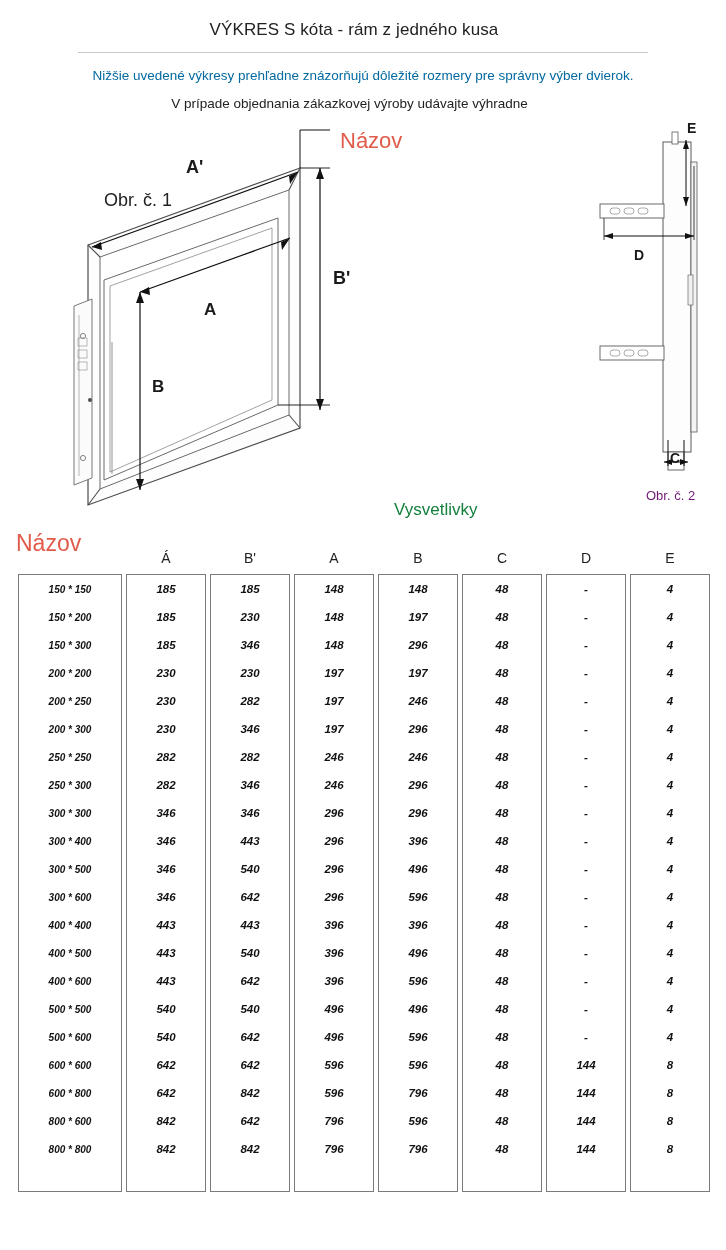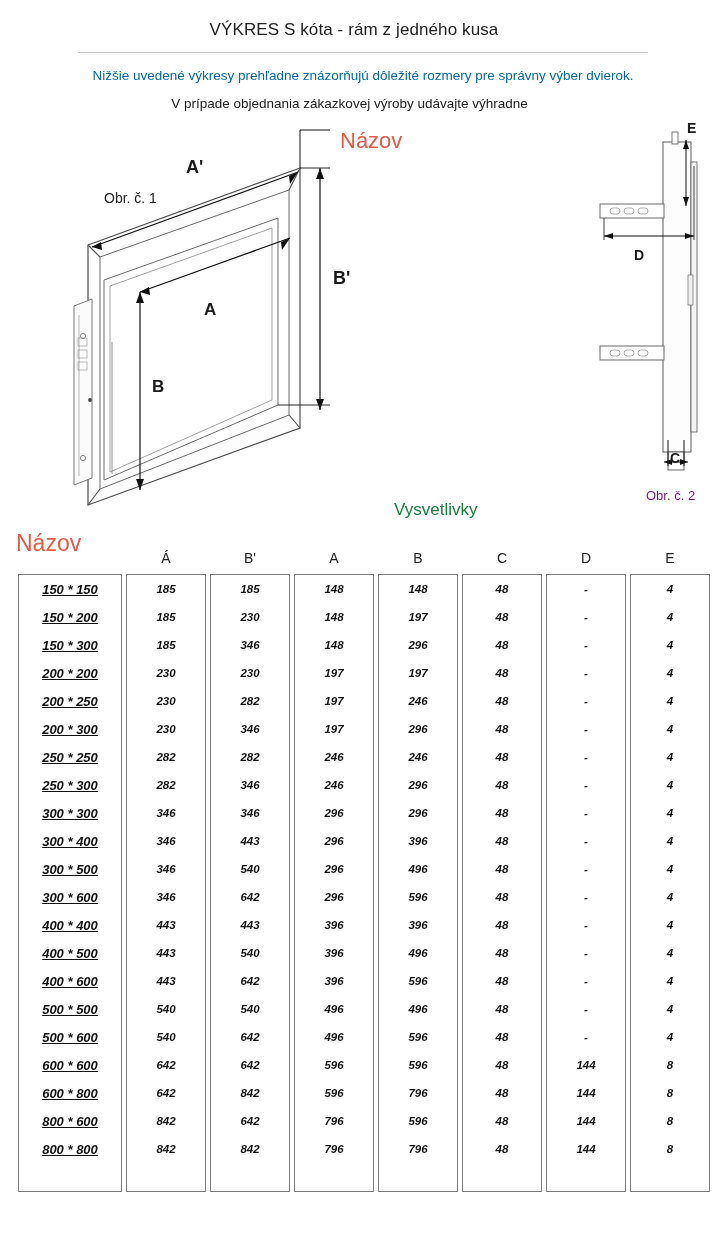--- a/index.html
+++ b/index.html
@@ -78,21 +78,21 @@
   }
   .nazov-top {
     left: 340px;
     top: 18px;
     font-size: 22px;
     color: #e05b4a;
   }
   .obr1 {
     left: 104px;
     top: 80px;
-    font-size: 14px;
+    font-size: 18px;
     color: #222;
   }
   .obr2 {
     left: 646px;
     top: 378px;
     font-size: 13px;
     color: #701a75;
   }
   .vysvetlivky {
     left: 394px;
@@ -149,22 +149,21 @@
     color: #111;
     background: #fff;
   }
   table.spec tr.first td {
     border-top: 1px solid #7a7a7a;
   }
   table.spec tr.last td {
     border-bottom: 1px solid #7a7a7a;
   }
   table.spec td.name-cell {
-    font-size: 13px;
-    text-decoration: underline;
+    font-size: 10px;
   }
   .col-name  { width: 104px; }
   .col-num   { width: 80px; }
   .pad-row td { height: 24px; border-top: none; }
 </style>
 </head>
 <body>
 
 <div class="page">
 

